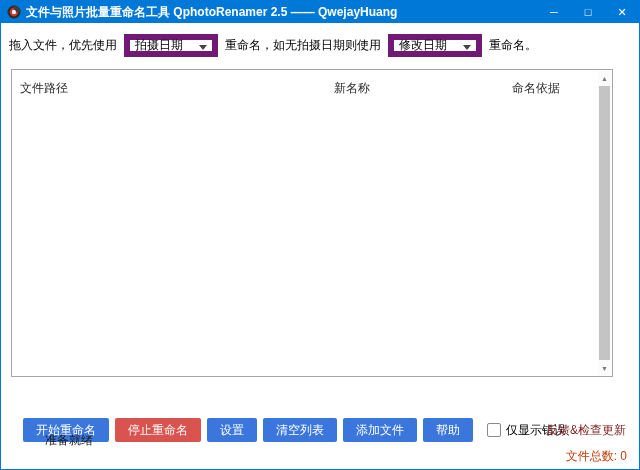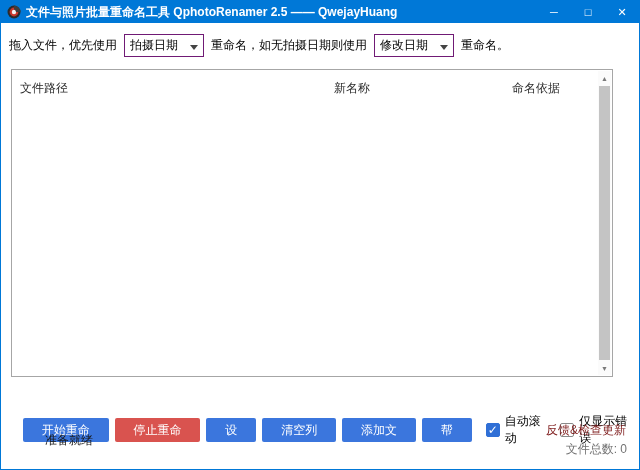--- a/index.html
+++ b/index.html
@@ -13,21 +13,21 @@
     display:flex;align-items:center;color:#fff;font-weight:bold;}
   .app-icon{width:14px;height:14px;margin:0 5px 0 6px;flex:0 0 auto;}
   .title-text{font-size:12px;white-space:nowrap;overflow:hidden;}
   .win-controls{margin-left:auto;display:flex;height:100%;}
   .win-btn{width:34px;height:100%;display:flex;align-items:center;justify-content:center;
     font-size:11px;color:#fff;cursor:default;}
   
   .toolbar{position:absolute;top:31px;left:8px;right:8px;height:26px;
     display:flex;align-items:center;white-space:nowrap;}
   .tb-label{flex:0 0 auto;}
-  .dropdown{flex:0 0 auto;width:80px;height:23px;box-sizing:border-box;border:1px solid #701a75;
+  .dropdown{flex:0 0 auto;width:94px;height:23px;box-sizing:border-box;border:6px solid #701a75;
     background:#fff;display:flex;align-items:center;justify-content:space-between;
     padding:0 5px;margin:0 7px;}
   .dd-caret{width:0;height:0;border-left:4px solid transparent;border-right:4px solid transparent;
     border-top:5px solid #444;margin-top:4px;}
   
   .list{position:absolute;left:10px;top:68px;width:602px;height:308px;box-sizing:border-box;
     border:1px solid #a6a6a6;background:#fff;padding-left:38px;}
   .list-header-cell{position:absolute;top:10px;color:#2b2b2b;}
   .hdr-path{left:8px;}
   .hdr-newname{left:322px;}
@@ -44,21 +44,21 @@
     font-size:12px;padding:0 13px;margin-right:6px;font-family:inherit;line-height:24px;}
   .btn-danger{background:#d9534f;}
   .opt{display:flex;align-items:center;margin-left:8px;}
   .checkbox{width:14px;height:14px;box-sizing:border-box;border:1px solid #8a8a8a;
     background:#fff;border-radius:2px;position:relative;margin-right:5px;}
   .checkbox.checked{background:#2f6fd6;border-color:#2f6fd6;}
   .checkbox.checked::after{content:"✓";position:absolute;left:1px;top:-1px;color:#fff;font-size:12px;}
   .link{position:absolute;right:13px;top:421px;color:#7f1d1d;text-decoration:none;}
   
   .status-left{position:absolute;left:4px;bottom:20px;color:#1a1a1a;margin-left:40px;}
-  .status-right{position:absolute;right:12px;bottom:11px;color:#737373;}
+  .status-right{position:absolute;right:12px;bottom:4px;color:#c2410c;}
 </style>
 </head>
 <body>
 
 <div class="window">
 
   <div class="titlebar">
     <svg class="app-icon" viewBox="0 0 14 14">
       <circle cx="7" cy="7" r="6.5" fill="#2b2b2b"></circle>
       <circle cx="7" cy="7" r="4.4" fill="#c8372d"></circle>
@@ -99,24 +99,20 @@
   </div>
 
   <div class="actions">
     <button class="btn">开始重命名</button>
     <button class="btn btn-danger">停止重命名</button>
     <button class="btn">设置</button>
     <button class="btn">清空列表</button>
     <button class="btn">添加文件</button>
     <button class="btn">帮助</button>
     <div class="opt">
-      <span class="checkbox checked"></span>
-      <span>自动滚动</span>
-    </div>
-    <div class="opt">
       <span class="checkbox"></span>
       <span>仅显示错误</span>
     </div>
   </div>
 
   <a class="link" href="#">反馈&amp;检查更新</a>
 
   <div class="status-left">准备就绪</div>
   <div class="status-right">文件总数: 0</div>
 

